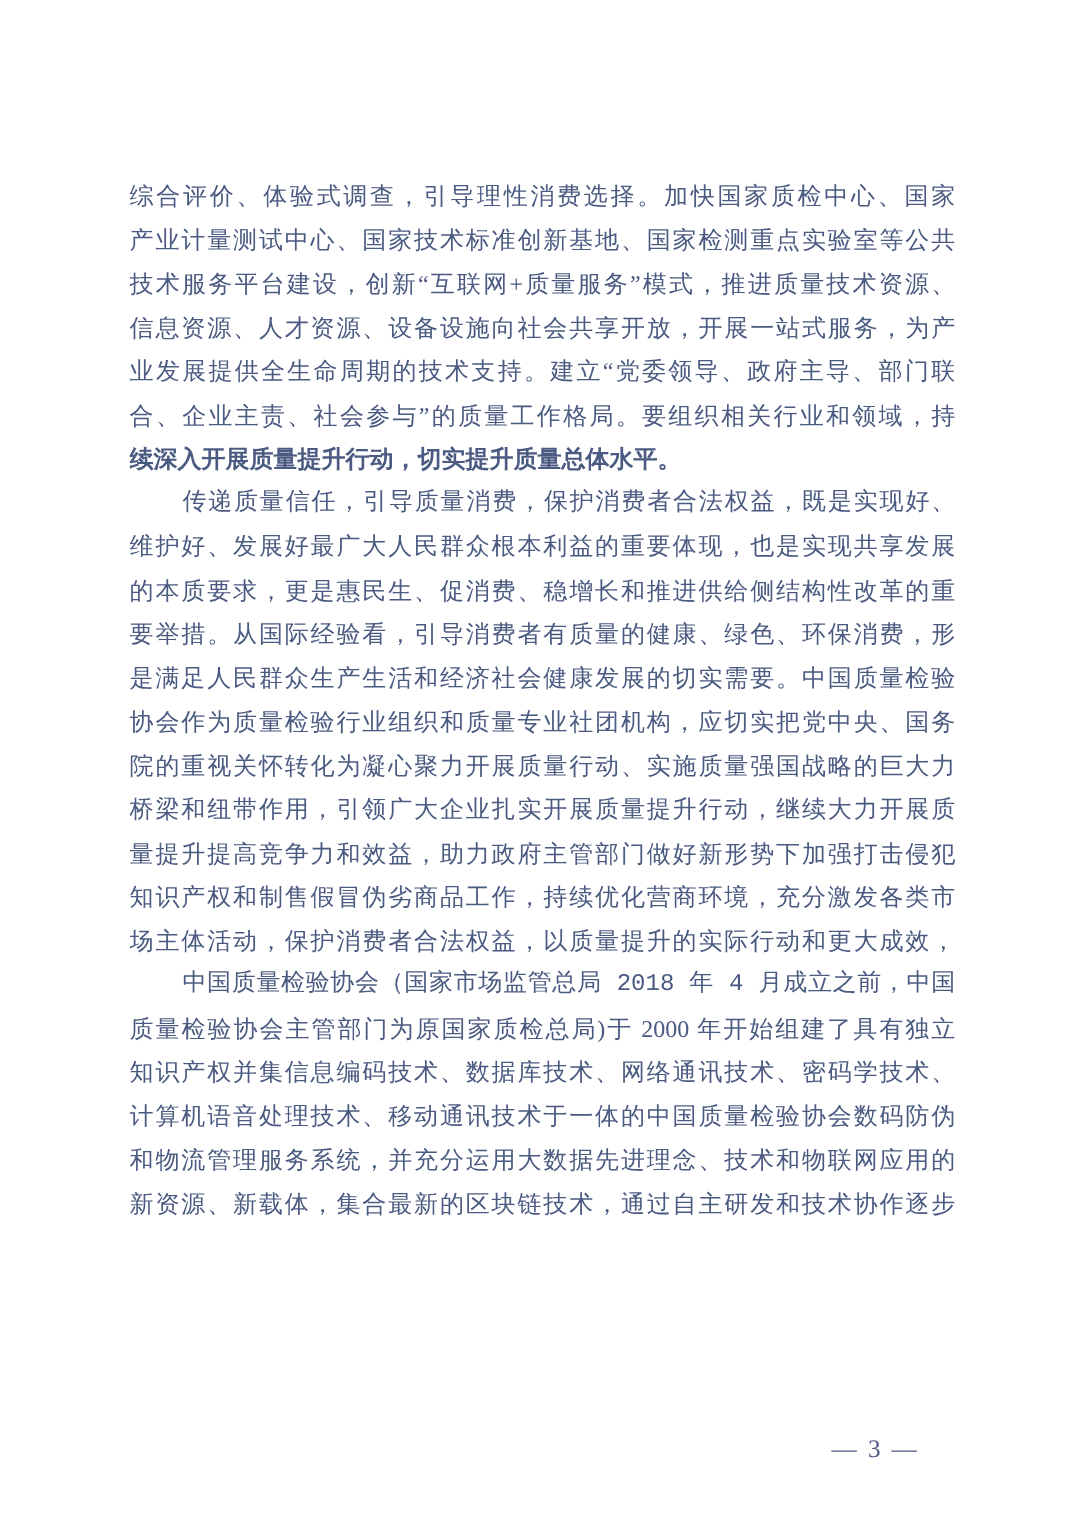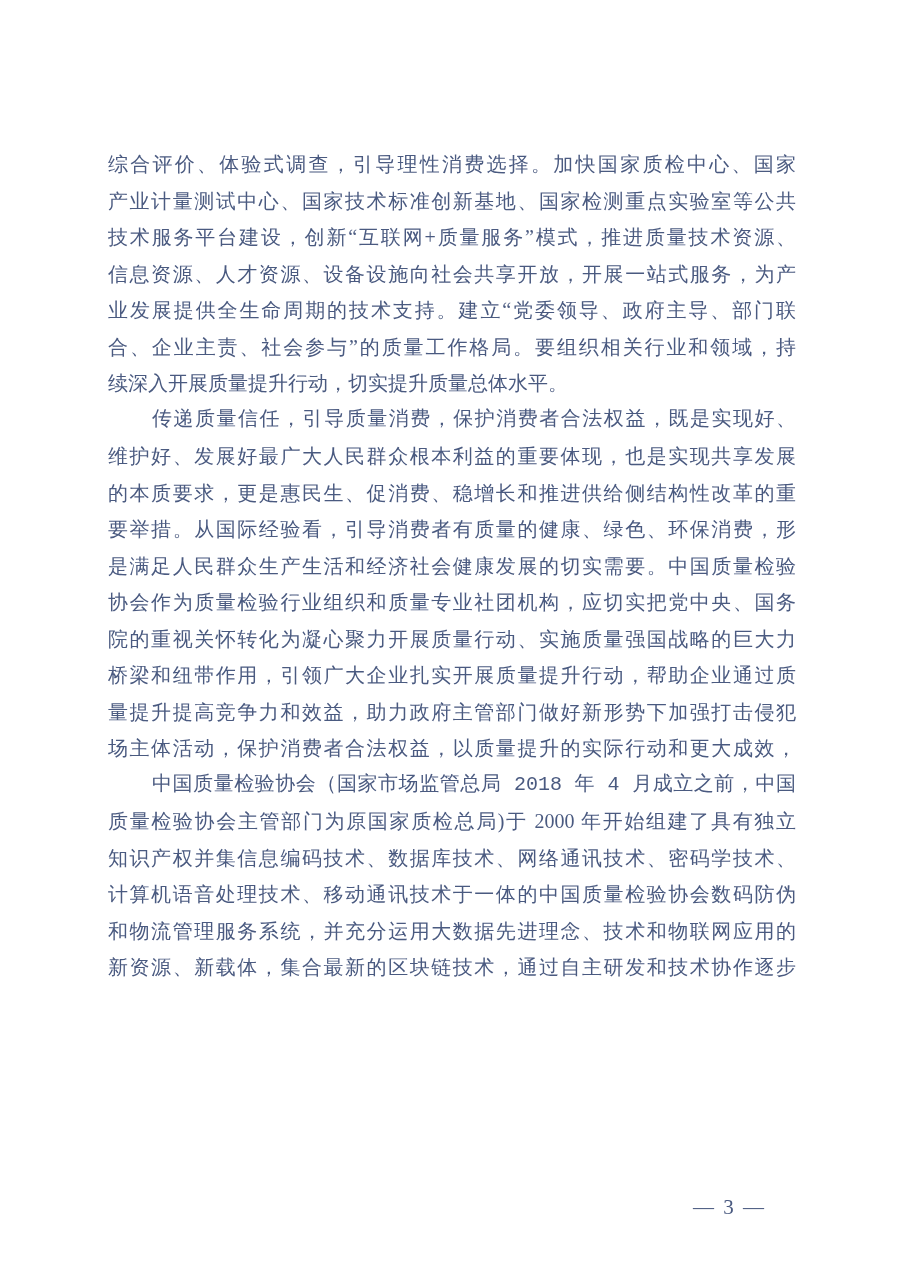--- a/index.html
+++ b/index.html
@@ -36,20 +36,21 @@
     line-height: 36.5px;
     height: 36.5px;
     text-align: justify;
     text-align-last: justify;
     text-justify: inter-character;
     white-space: normal;
     overflow: hidden;
   }
   .line.flush {
     text-align-last: left;
+    font-weight: bold;
   }
   .line.indent {
     text-indent: 44px;
     font-family: Liberation Mono, monospace;
   }
   .page-number {
     position: absolute;
     top: 1178px;
     right: 134px;
     font-size: 21px;
@@ -75,22 +76,23 @@
     </div>
 
     <div class="para">
       <div class="line indent">传递质量信任，引导质量消费，保护消费者合法权益，既是实现好、</div>
       <div class="line">维护好、发展好最广大人民群众根本利益的重要体现，也是实现共享发展</div>
       <div class="line">的本质要求，更是惠民生、促消费、稳增长和推进供给侧结构性改革的重</div>
       <div class="line">要举措。从国际经验看，引导消费者有质量的健康、绿色、环保消费，形</div>
       <div class="line">是满足人民群众生产生活和经济社会健康发展的切实需要。中国质量检验</div>
       <div class="line">协会作为质量检验行业组织和质量专业社团机构，应切实把党中央、国务</div>
       <div class="line">院的重视关怀转化为凝心聚力开展质量行动、实施质量强国战略的巨大力</div>
-      <div class="line">桥梁和纽带作用，引领广大企业扎实开展质量提升行动，帮助企业通过质</div>
+      <div class="line">桥梁和纽带作用，引领广大企业扎实开展质量提升行动，继续大力开展质</div>
       <div class="line">量提升提高竞争力和效益，助力政府主管部门做好新形势下加强打击侵犯</div>
+      <div class="line">知识产权和制售假冒伪劣商品工作，持续优化营商环境，充分激发各类市</div>
       <div class="line">场主体活动，保护消费者合法权益，以质量提升的实际行动和更大成效，</div>
     </div>
 
     <div class="para">
       <div class="line indent">中国质量检验协会（国家市场监管总局 2018 年 4 月成立之前，中国</div>
       <div class="line">质量检验协会主管部门为原国家质检总局)于 2000 年开始组建了具有独立</div>
       <div class="line">知识产权并集信息编码技术、数据库技术、网络通讯技术、密码学技术、</div>
       <div class="line">计算机语音处理技术、移动通讯技术于一体的中国质量检验协会数码防伪</div>
       <div class="line">和物流管理服务系统，并充分运用大数据先进理念、技术和物联网应用的</div>
       <div class="line">新资源、新载体，集合最新的区块链技术，通过自主研发和技术协作逐步</div>

